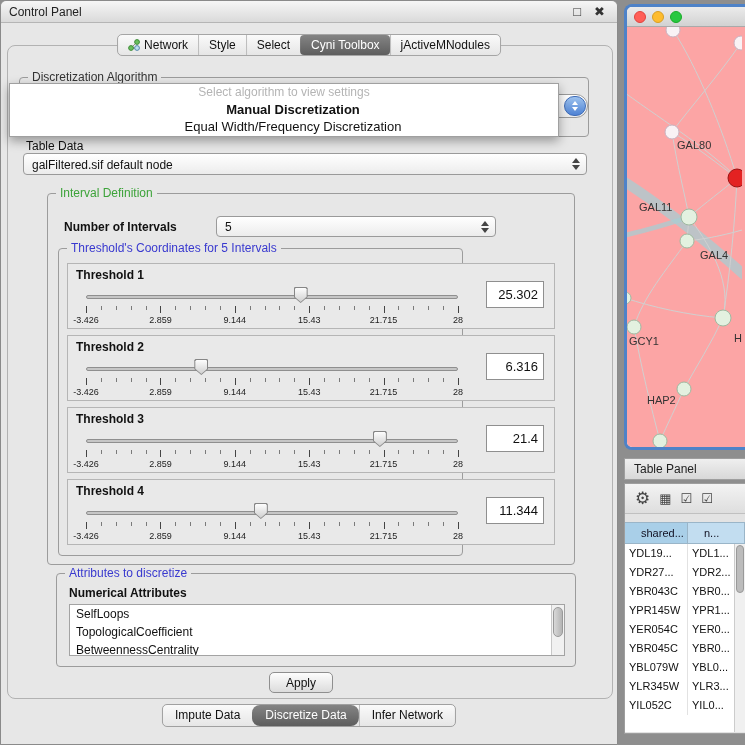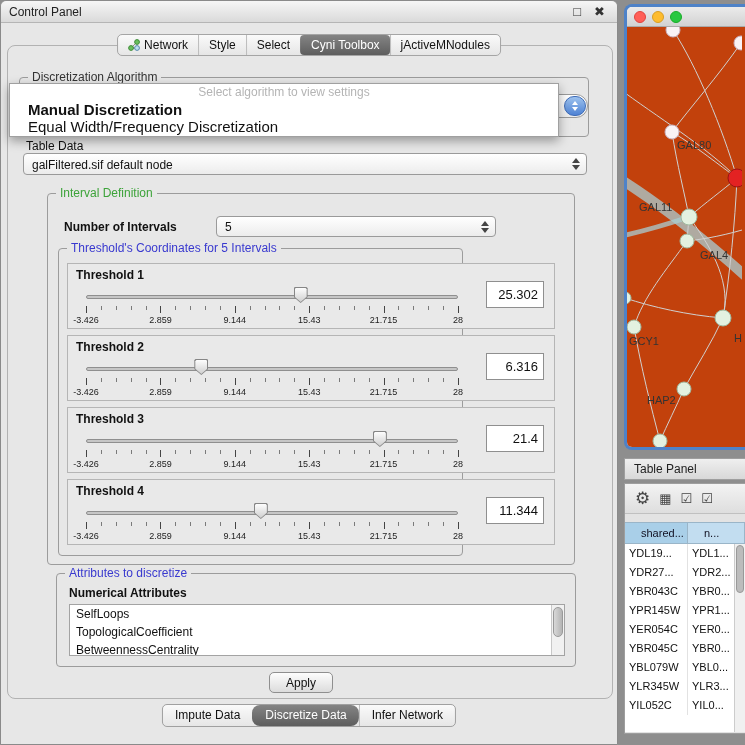--- a/index.html
+++ b/index.html
@@ -32,21 +32,21 @@
   .group-title.blue{color:#3939cf;}
 
   
   .algo-group{left:18px;top:76px;width:570px;height:60px;}
   .algo-combo{position:absolute;left:8px;top:16px;width:560px;height:24px;background:linear-gradient(#fff,#ececec);border:1px solid #9a9a9a;border-radius:12px;}
   .combo-capsule{position:absolute;right:1px;top:1px;width:22px;height:20px;border-radius:10px;background:linear-gradient(#9dc2ee,#4e82d4);border:1px solid #3e6cb8;display:flex;flex-direction:column;align-items:center;justify-content:center;gap:2px;}
   .cap-up{width:0;height:0;border-left:3px solid transparent;border-right:3px solid transparent;border-bottom:4px solid #fff;}
   .cap-down{width:0;height:0;border-left:3px solid transparent;border-right:3px solid transparent;border-top:4px solid #fff;}
   .algo-popup{position:absolute;left:8px;top:82px;width:550px;height:54px;background:#fff;border:1px solid #a0a0a0;box-shadow:0 4px 10px rgba(0,0,0,.35);z-index:50;}
   .popup-placeholder{height:17px;line-height:17px;text-align:center;color:#b4b4b4;font-size:12px;}
-  .popup-item{height:17px;line-height:17px;padding-left:18px;font-size:15px;color:#111;}
+  .popup-item{height:17px;line-height:17px;padding-left:18px;font-size:13px;color:#111;text-align:center;}
   .popup-item.bold{font-weight:bold;}
 
   
   .combo{background:linear-gradient(#fff,#ececec);border:1px solid #9a9a9a;border-radius:4px;}
   .combo .combo-text{position:absolute;left:8px;top:0;font-size:12px;color:#111;white-space:nowrap;}
   .stepper{position:absolute;right:6px;top:50%;transform:translateY(-50%);display:flex;flex-direction:column;gap:2px;}
   .stepper i{display:block;width:0;height:0;border-left:4px solid transparent;border-right:4px solid transparent;}
   .stepper .up{border-bottom:5px solid #444;}
   .stepper .dn{border-top:5px solid #444;}
   .td-label{position:absolute;left:25px;top:138px;font-size:12px;color:#111;}
@@ -83,21 +83,21 @@
 
   .apply-btn{position:absolute;left:268px;top:671px;width:64px;height:21px;background:linear-gradient(#fdfdfd,#dcdcdc);border:1px solid #8f8f8f;border-radius:5px;font-size:12px;color:#111;}
 
   
   .net-window{position:absolute;left:624px;top:4px;width:121px;height:446px;border:3px solid #4e82c8;border-right:none;border-radius:8px 0 0 8px;background:#fff;overflow:hidden;}
   .net-titlebar{position:relative;height:20px;background:linear-gradient(#ebebeb,#d2d2d2);border-bottom:1px solid #aaa;}
   .light{position:absolute;top:4px;width:12px;height:12px;border-radius:50%;}
   .light.red{left:7px;background:#ff5f57;border:1px solid #e0443e;}
   .light.yellow{left:25px;background:#febc2e;border:1px solid #d89e24;}
   .light.green{left:43px;background:#28c840;border:1px solid #1aab29;}
-  .net-canvas{position:relative;width:100%;height:423px;background:#c2410c;}
+  .net-canvas{position:relative;width:100%;height:423px;background:#fca5a5;}
 
   
   .tp-header{position:absolute;left:624px;top:458px;width:121px;height:22px;background:linear-gradient(#efefef,#d8d8d8);border:1px solid #9e9e9e;border-right:none;font-size:12px;line-height:20px;padding-left:9px;color:#222;}
   .table-panel{position:absolute;left:624px;top:483px;width:121px;height:251px;background:#e3e3e3;border:1px solid #9e9e9e;border-right:none;}
   .tp-toolbar{position:relative;height:30px;background:linear-gradient(#f3f3f3,#dedede);border-bottom:1px solid #c0c0c0;display:flex;align-items:center;gap:9px;padding-left:10px;}
   .tp-ico{font-size:13px;color:#444;line-height:1;}
   .tp-ico:first-child{font-size:17px;}
   .tp-grid{position:relative;margin-top:8px;height:calc(100% - 39px);}
   .tp-headrow{display:flex;height:22px;border-top:1px solid #9ab5c8;border-bottom:1px solid #9ab5c8;}
   .tp-hcell{font-size:11px;line-height:20px;padding-left:16px;color:#112;background:#c2ddf0;border-right:1px solid #9ab5c8;overflow:hidden;white-space:nowrap;flex:1;}

